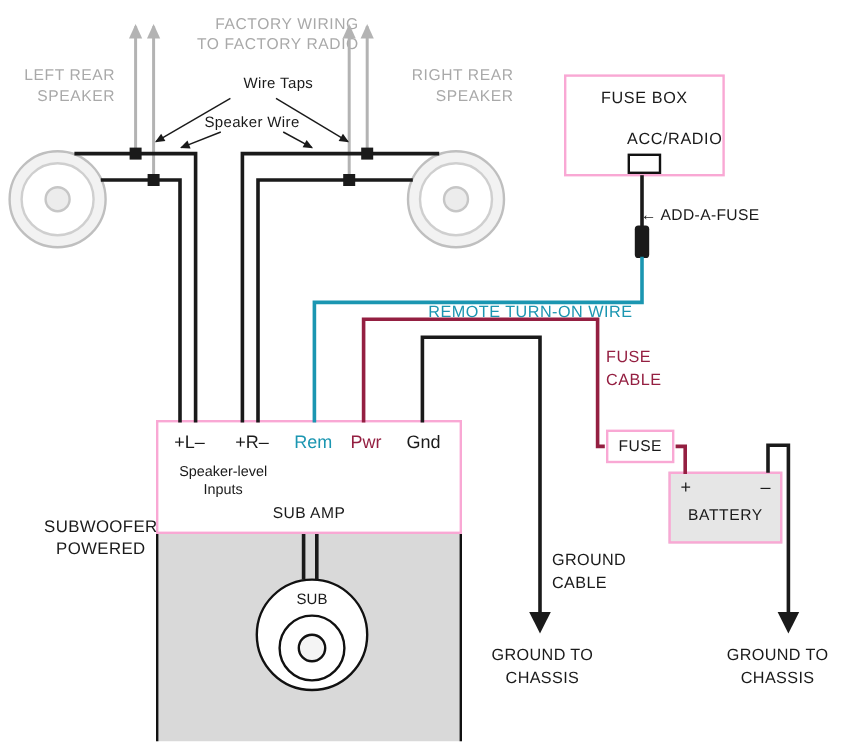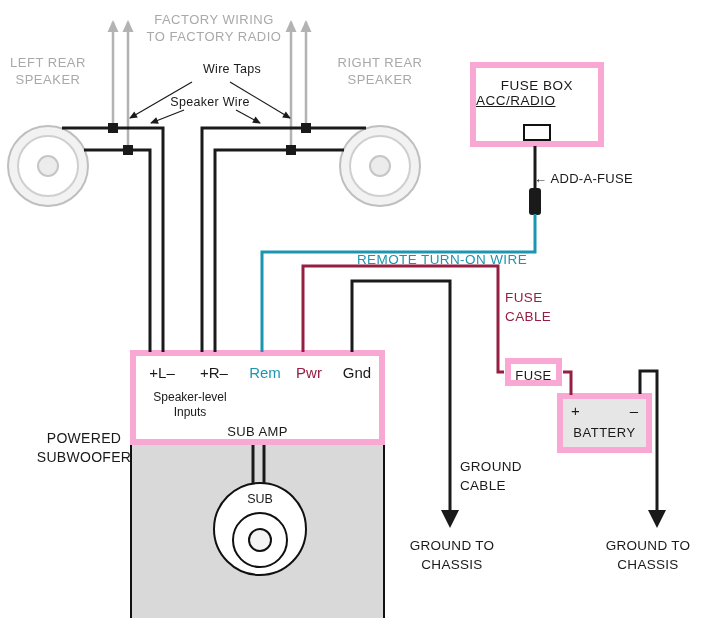--- a/index.html
+++ b/index.html
@@ -1,28 +1,28 @@
 <!DOCTYPE html>
 <html style="--teal: #1b96b1; --power: #941f41; --gray-text: #a9a9a9; --arrow-gray: #b3b3b3; --wire: #1a1a1a; --sub-fill: #d9d9d9; --battery-fill: #e6e6e6;"><head>
 <meta charset="utf-8">
 <style>
   html,body{margin:0;padding:0;background:#fff;}
   .stage{
     position:relative;width:704px;height:618px;background:#fff;overflow:hidden;
     font-family:"Liberation Sans",sans-serif;color:#1a1a1a;
   }
   .lbl{position:absolute;z-index:3;}
-  .gray-label{color:var(--gray-text,#a9a9a9);font-size:13px;line-height:17px;text-align:center;letter-spacing:.5px;}
+  .gray-label{color:var(--gray-text,#a9a9a9);font-size:13px;line-height:17px;text-align:right;letter-spacing:.5px;}
   .black-label{font-size:13px;letter-spacing:.3px;white-space:nowrap;}
   .teal-label{color:var(--teal,#1b96b1);font-size:13.5px;letter-spacing:.4px;font-weight:500;margin-top:24px;}
   .maroon-label{color:var(--power,#941f41);font-size:13.5px;letter-spacing:.4px;line-height:19px;font-weight:500;}
-  .box{position:absolute;background:#fff;border:6px solid #f9a8d4;box-sizing:border-box;z-index:2;}
+  .box{position:absolute;background:#fff;border:2px solid #f9a8d4;box-sizing:border-box;z-index:2;}
   
   .fbx-title{text-align:center;margin-top:10px;font-size:13.5px;letter-spacing:.5px;}
-  .fbx-circuit{text-align:left;margin-top:0;font-size:13.5px;letter-spacing:.5px;text-decoration:underline;}
+  .fbx-circuit{text-align:right;margin-top:19px;font-size:13.5px;letter-spacing:.5px;}
   .fuse-slot{position:absolute;left:50%;bottom:0;transform:translateX(-50%);
     width:28px;height:17px;background:#fff;border:2px solid #111;box-sizing:border-box;}
   
   .term{position:absolute;top:8px;transform:translateX(-50%);font-size:15px;white-space:nowrap;}
   .term.teal{color:var(--teal,#1b96b1);}
   .term.maroon{color:var(--power,#941f41);}
   .inputs{position:absolute;left:16px;top:34px;width:76px;text-align:center;font-size:12px;line-height:15px;}
   .ampname{position:absolute;left:0;top:68px;width:100%;text-align:center;font-size:13px;letter-spacing:.4px;}
   
   .subbox{position:absolute;background:var(--sub-fill,#d9d9d9);border:2px solid #111;border-top:none;box-sizing:border-box;z-index:2;}
@@ -100,22 +100,22 @@
   </div>
 
   <div class="subbox" style="left:130px;top:445px;width:255px;height:188px">
     <div class="sub-circle sub-outer"></div>
     <div class="sub-circle sub-mid"></div>
     <div class="sub-circle sub-inner"></div>
     <span class="sub-text">SUB</span>
   </div>
 
   <div class="lbl black-label" style="left:20px;top:429px;width:128px;text-align:center;font-size:14px;line-height:19px">
+    <div>SUBWOOFER</div>
     <div>POWERED</div>
-    <div>SUBWOOFER</div>
   </div>
 
   <div class="box" style="left:505px;top:358px;width:57px;height:28px">
     <div class="fuse-text">FUSE</div>
   </div>
 
   <div class="box battery" style="left:557px;top:393px;width:95px;height:60px">
     <span class="bterm" style="left:8px">+</span>
     <span class="bterm" style="right:8px">–</span>
     <div class="bname">BATTERY</div>

